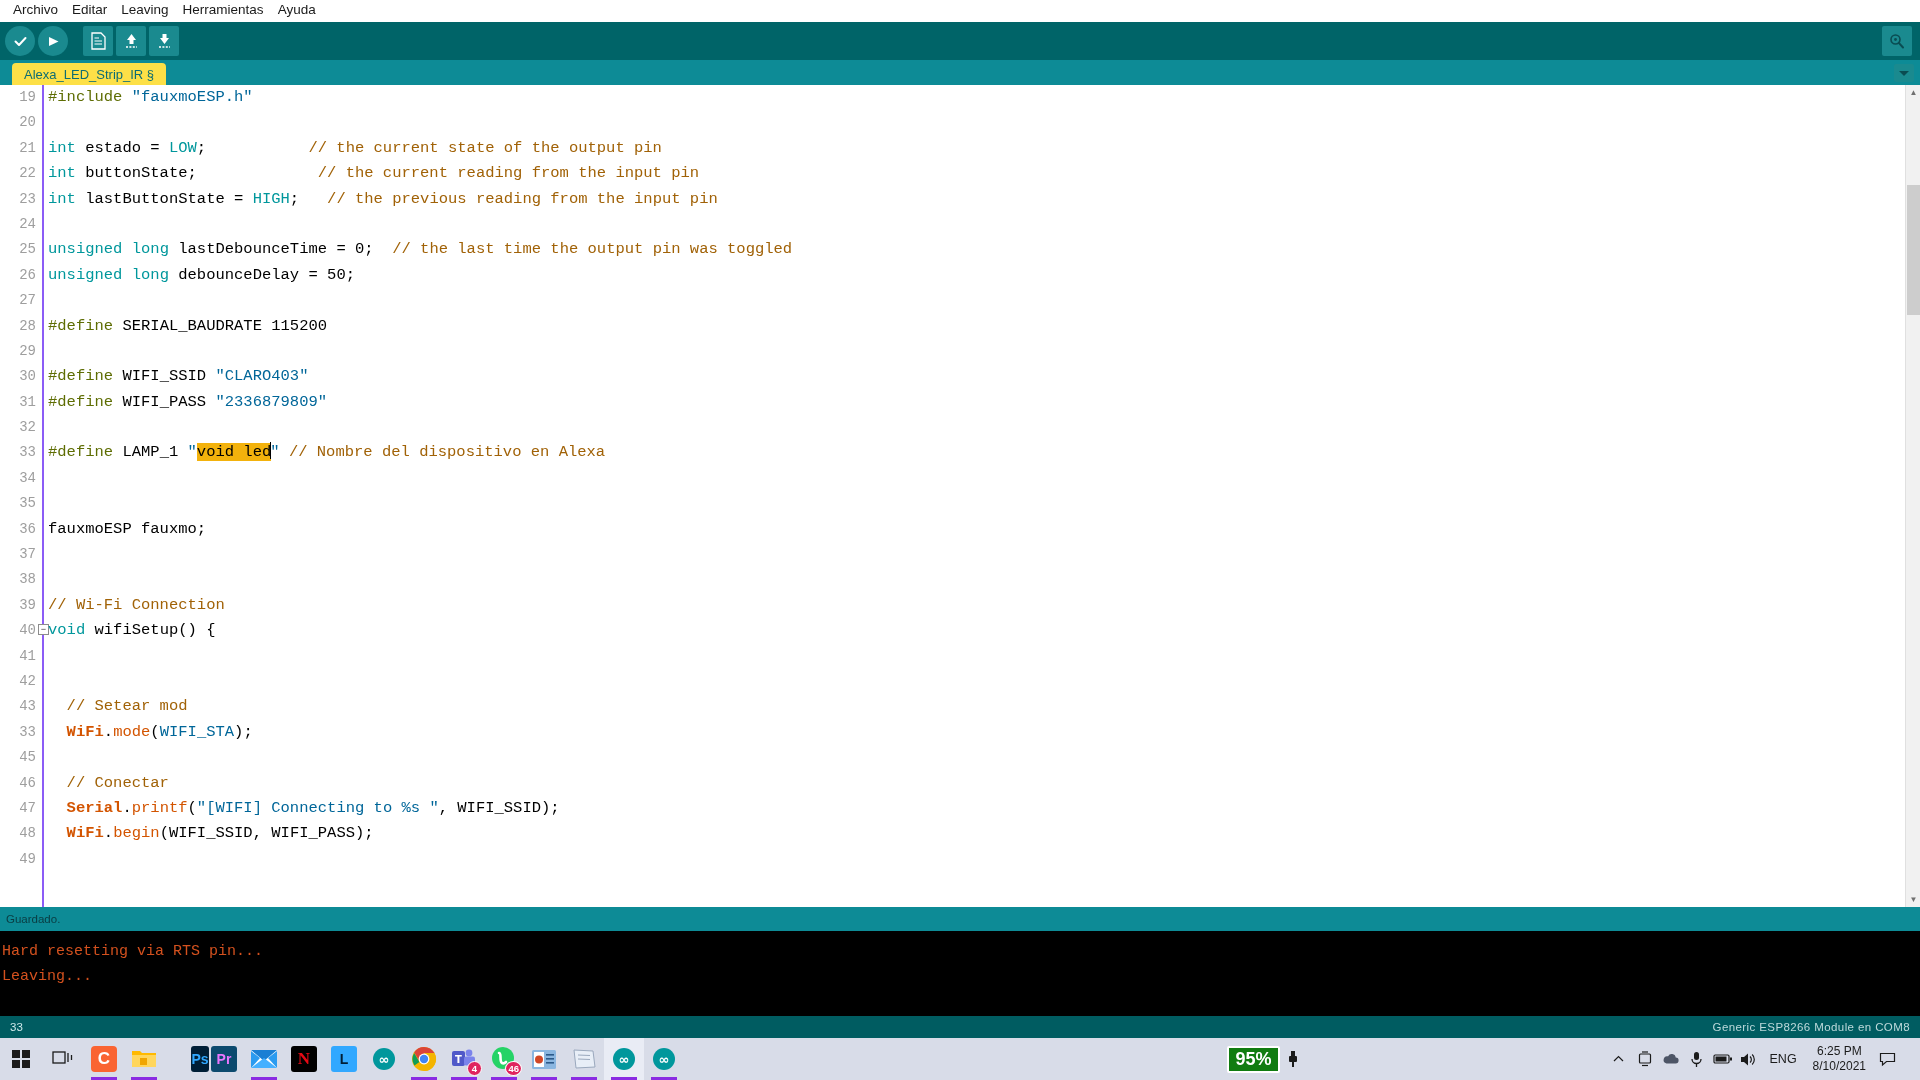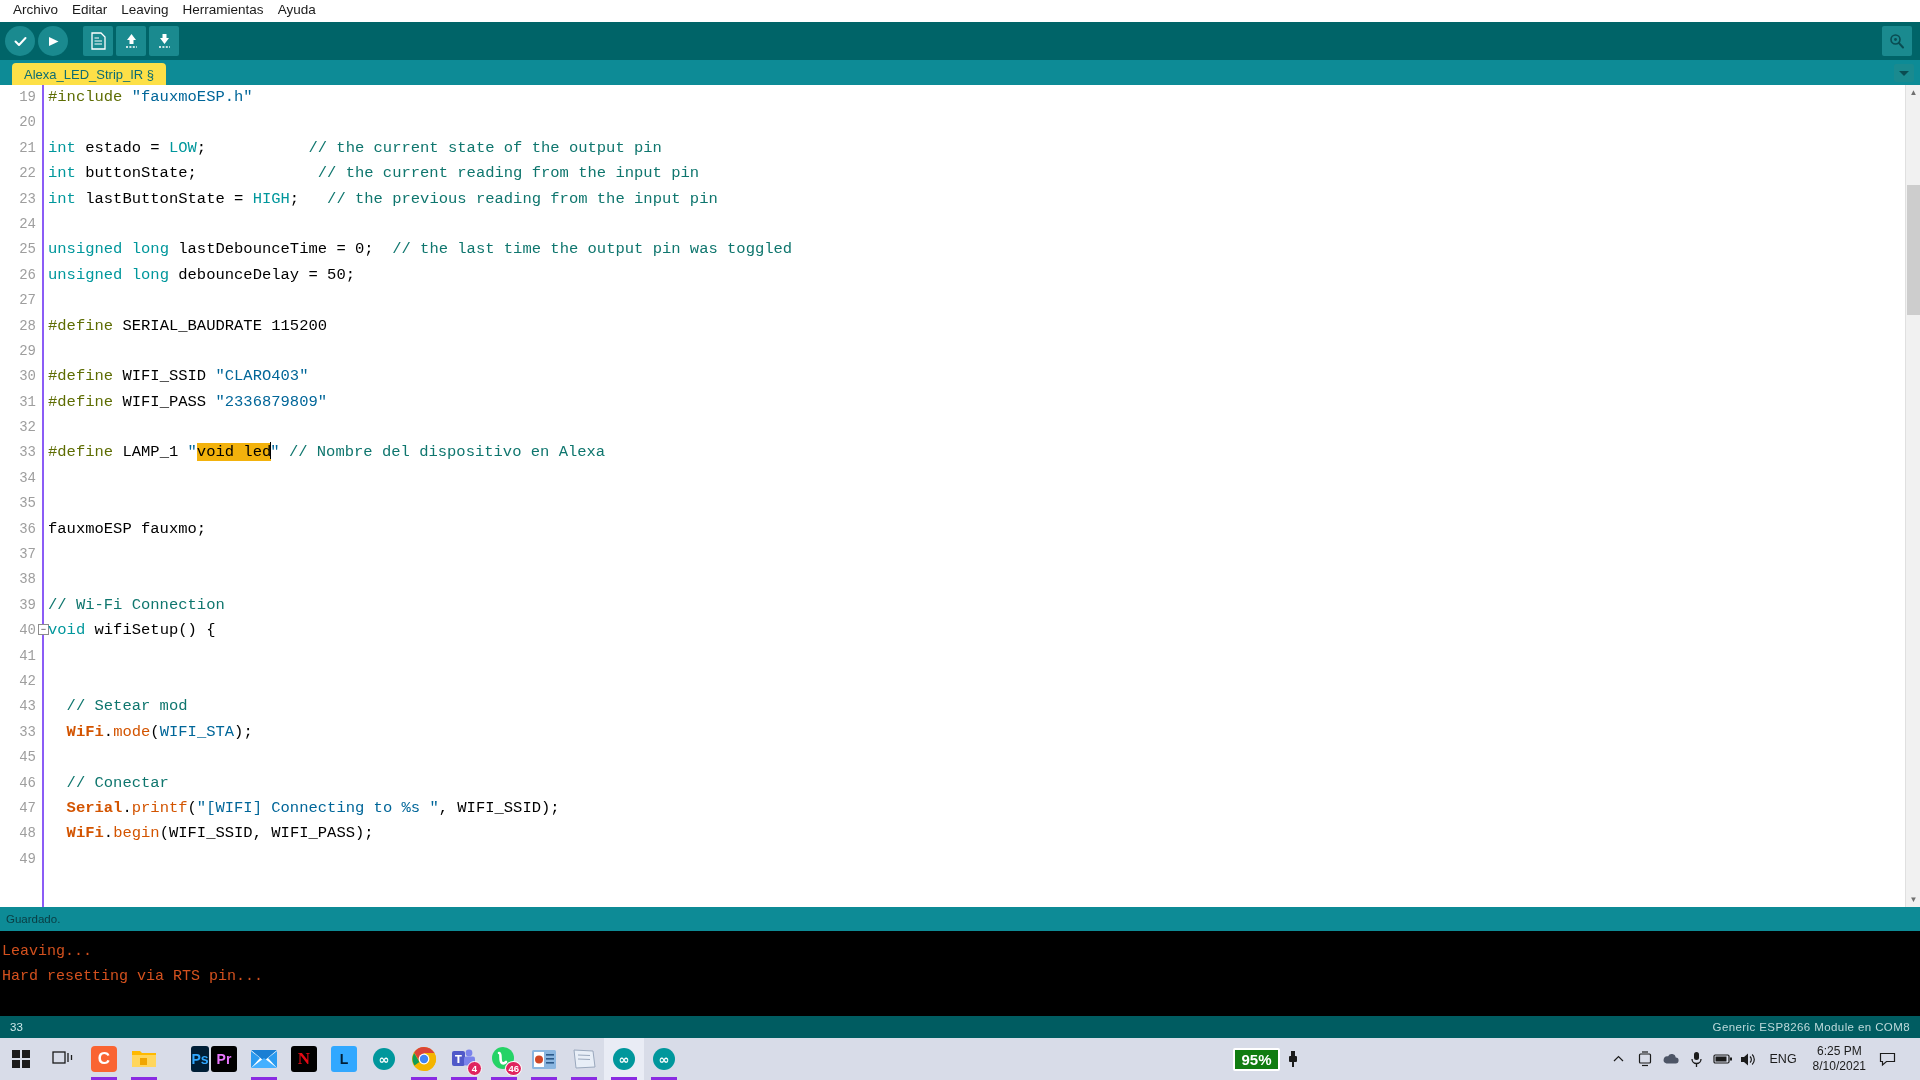--- a/index.html
+++ b/index.html
@@ -90,21 +90,21 @@
   .fold {
     position: absolute; right: -7px; top: 6px; width: 11px; height: 11px;
     border: 1px solid #8c8c8c; background: #fff; color: #333;
     font-size: 9px; line-height: 9px; text-align: center;
     font-family: "Liberation Sans", sans-serif;
   }
   .code-inner { padding-left: 4px; }
   .kw   { color: #00979c; }
   .pre  { color: #5e6d03; }
   .str  { color: #006699; }
-  .cmt  { color: #0f766e; }
+  .cmt  { color: #a16207; }
   .fn   { color: #d35400; }
   .cls  { color: #d35400; font-weight: bold; }
   .plain{ color: #000000; }
   .sel  { background: #f3b20c; color: #000; }
   .caret {
     display: inline-block; width: 1px; height: 17px; background: #000;
     vertical-align: -3px; margin: 0 -1px;
   }
 
   
@@ -162,21 +162,21 @@
          border-radius: 3px; font-weight: bold; font-size: 14px; color: #fff; position: relative; }
   .badge {
     position: absolute; right: -5px; bottom: -4px; min-width: 15px; height: 15px;
     border-radius: 50%; background: #e0245e; color: #fff; font-size: 9.5px;
     display: flex; align-items: center; justify-content: center; font-weight: bold;
     padding: 0 2px; border: 1px solid #fff;
   }
   .tray { margin-left: auto; display: flex; align-items: center; height: 42px; padding-right: 4px; }
   .battery-pill {
     display: flex; align-items: center; background: #107c10; border: 2px solid #fff;
-    color: #fff; font-size: 15px; padding: 1px 6px; border-radius: 2px; font-weight: bold;
+    color: #fff; font-size: 18px; padding: 1px 6px; border-radius: 2px; font-weight: bold;
   }
   .tray-ico { width: 26px; height: 42px; display: flex; align-items: center; justify-content: center; color: #1b1b1b; }
   .tray-lang { font-size: 12.5px; color: #1b1b1b; padding: 0 8px; }
   .tray-clock { font-size: 12px; color: #1b1b1b; text-align: center; line-height: 15px; padding: 0 8px; }
   .showdesk { width: 16px; height: 42px; }
 </style>
 </head>
 <body>
 
 <div class="app">
@@ -313,22 +313,22 @@
       <div class="vthumb"></div>
       <div class="arrow-dn">▼</div>
     </div>
   </div>
 
   <div class="statusstrip">
     <span>Guardado.</span>
   </div>
 
   <div class="console" id="console">
+      <div>Hard resetting via RTS pin...</div>
       <div>Leaving...</div>
-      <div>Hard resetting via RTS pin...</div>
     </div>
 
   <div class="bottombar">
     <span>33</span>
     <span class="bb-right">Generic ESP8266 Module en COM8</span>
   </div>
 
   <div class="taskbar">
     <div class="tb-left">
       <div class="tk wide">
@@ -360,21 +360,21 @@
                 <path d="M1 7 h24 v12 h-24 z" fill="#ffd65c"></path>
                 <rect x="9" y="10" width="7" height="7" fill="#f0a500"></rect>
               </svg>
             </div>
             <span class="under"></span>
           </div>
           <div class="tk">
             <div class="ico" style="background: rgb(0, 30, 54); color: rgb(49, 168, 255); margin-left: 32px;">Ps</div>
           </div>
           <div class="tk">
-            <div class="ico" style="background: #000000; color: rgb(234, 119, 255);">Pr</div>
+            <div class="ico" style="background: #0c4a6e; color: rgb(234, 119, 255);">Pr</div>
           </div>
           <div class="tk">
             <div class="ico" style="background: transparent; color: rgb(255, 255, 255);">
               <svg width="26" height="20" viewBox="0 0 26 20">
                 <rect x="0" y="1" width="26" height="18" fill="#ffffff"></rect>
                 <polygon points="0,1 26,1 13,12" fill="#1a7fd4"></polygon>
                 <polygon points="0,19 9,9 0,2" fill="#2b9bf0"></polygon>
                 <polygon points="26,19 17,9 26,2" fill="#2b9bf0"></polygon>
                 <polygon points="0,19 13,9 26,19" fill="#46b0ff"></polygon>
               </svg>

